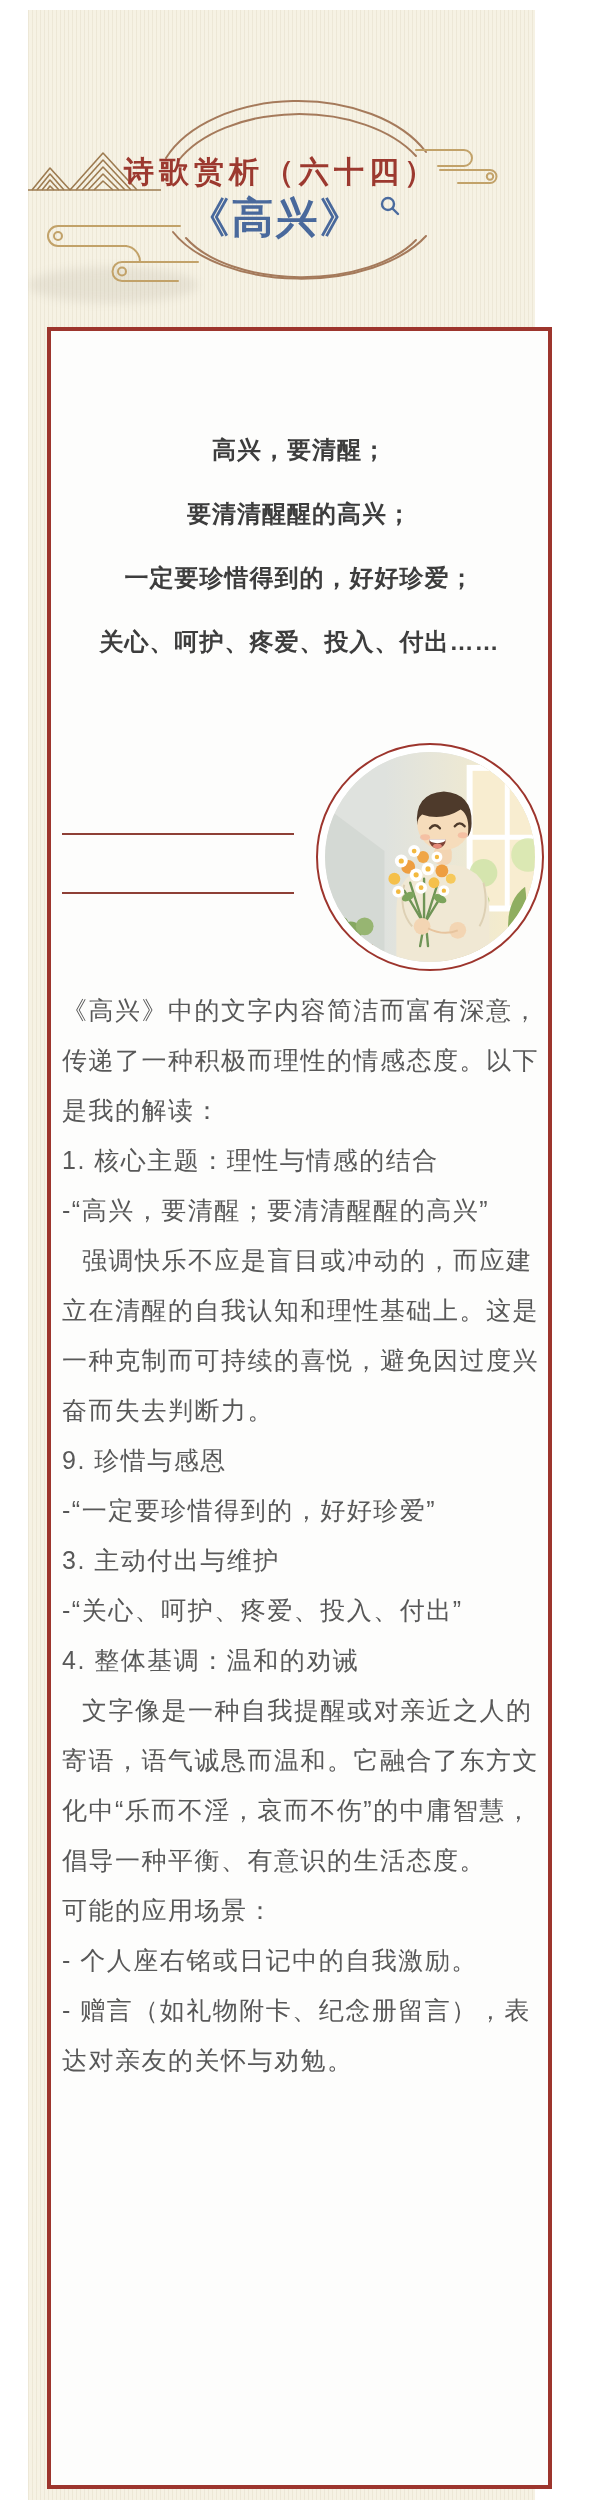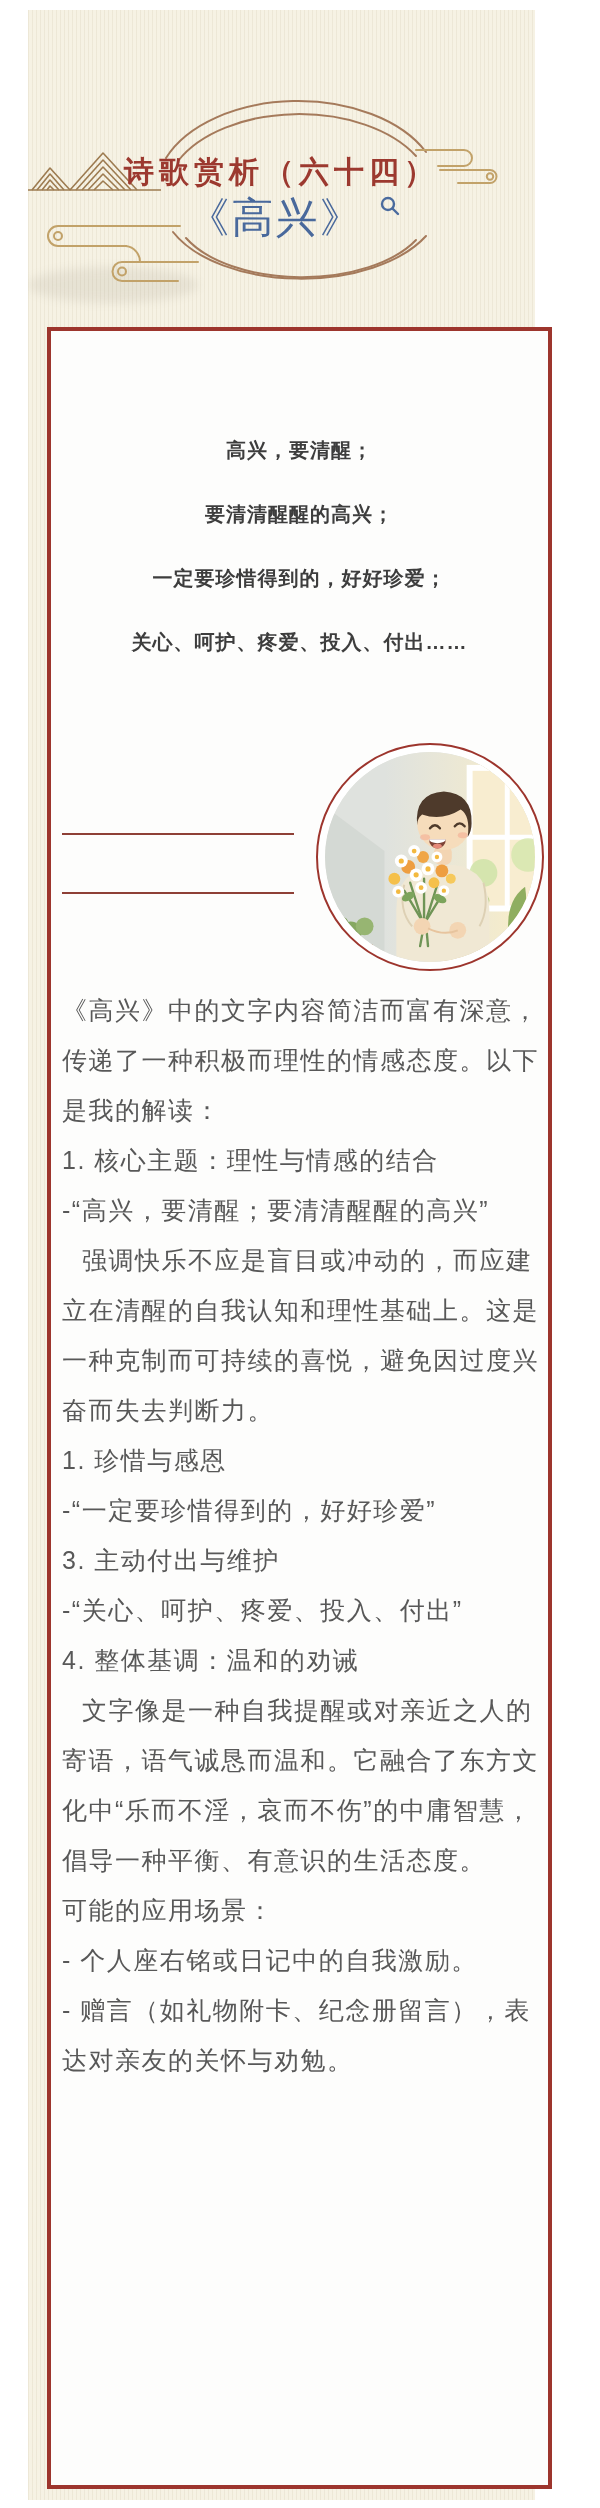--- a/index.html
+++ b/index.html
@@ -17,30 +17,30 @@
   .deco{position:absolute;left:0;top:30px;width:500px;height:280px;}
   .series-title{
     position:absolute;top:142px;left:0;width:100%;
     text-align:center;font-size:30px;font-weight:700;letter-spacing:5px;
     color:#9c392f;white-space:nowrap;
   }
   .poem-title-wrap{
     position:absolute;top:180px;left:-30px;width:555px;text-align:center;
   }
   .poem-title{
-    font-size:42px;font-weight:400;letter-spacing:2px;color:#49699c;text-align:center;
+    font-size:42px;font-weight:700;letter-spacing:2px;color:#49699c;text-align:center;
   }
   .search{position:absolute;left:350px;top:184px;width:24px;height:24px;cursor:pointer;}
   .card{
     position:absolute;left:19px;top:317px;width:505px;height:2162px;
     box-sizing:border-box;border:4px solid #9d352d;background:#fdfdfc;
   }
   .poem{padding-top:105px;}
   .poem-line{
-    text-align:center;font-size:20px;font-weight:700;letter-spacing:1px;
+    text-align:center;font-size:24px;font-weight:700;letter-spacing:1px;
     color:#3d3d3d;line-height:28px;margin:0 0 36px 0;
   }
   .sig{position:absolute;left:11px;width:232px;border-top:2px solid #8e4036;}
   .sig1{top:502px;}
   .sig2{top:561px;}
   .photo-ring{
     position:absolute;left:265px;top:412px;width:224px;height:224px;
     border:2px solid #9d352d;border-radius:50%;background:#fff;
   }
   .photo{
@@ -221,21 +221,21 @@
           </g>
         </svg>
       </div>
     </div>
 
     <div class="analysis">
       <p>《高兴》中的文字内容简洁而富有深意，传递了一种积极而理性的情感态度。以下是我的解读：</p>
       <p>1. 核心主题：理性与情感的结合</p>
       <p>-“高兴，要清醒；要清清醒醒的高兴”</p>
       <p class="indent">强调快乐不应是盲目或冲动的，而应建立在清醒的自我认知和理性基础上。这是一种克制而可持续的喜悦，避免因过度兴奋而失去判断力。</p>
-      <p>1. 珍惜与感恩</p>
+      <p>9. 珍惜与感恩</p>
       <p>-“一定要珍惜得到的，好好珍爱”</p>
       <p>3. 主动付出与维护</p>
       <p>-“关心、呵护、疼爱、投入、付出”</p>
       <p>4. 整体基调：温和的劝诫</p>
       <p class="indent">文字像是一种自我提醒或对亲近之人的寄语，语气诚恳而温和。它融合了东方文化中“乐而不淫，哀而不伤”的中庸智慧，倡导一种平衡、有意识的生活态度。</p>
       <p>可能的应用场景：</p>
       <p>- 个人座右铭或日记中的自我激励。</p>
       <p>- 赠言（如礼物附卡、纪念册留言），表达对亲友的关怀与劝勉。</p>
 
     </div>

